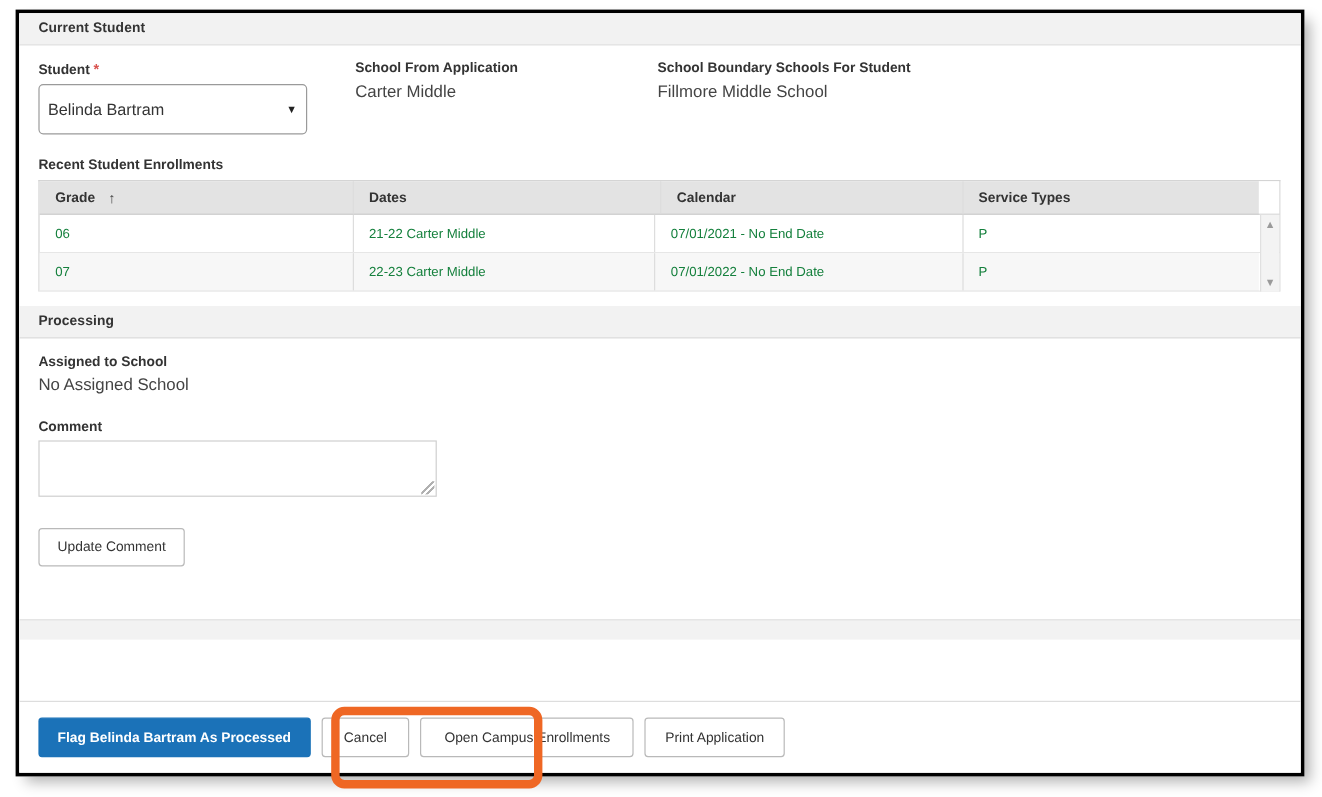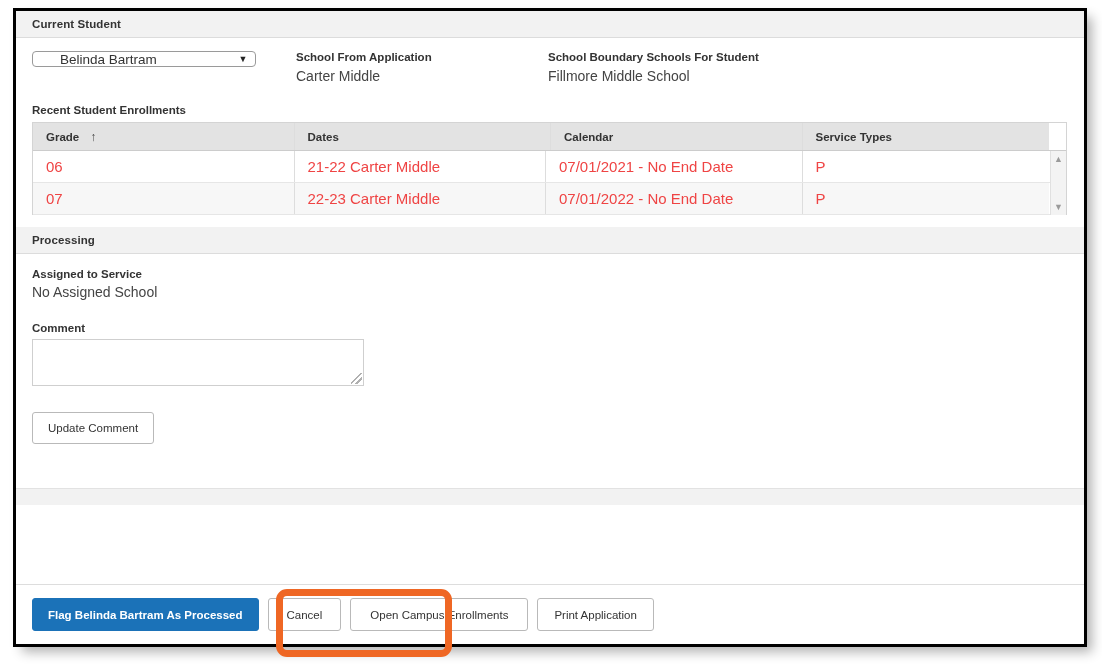--- a/index.html
+++ b/index.html
@@ -84,28 +84,27 @@
   .field-value {
     font-size: 14px;
     color: #444444;
     font-weight: normal;
   }
 
   
   .select-wrap {
     position: relative;
     width: 224px;
-    height: 16px;
+    height: 42px;
     border: 1px solid #9a9a9a;
     border-radius: 4px;
     background: #ffffff;
     box-sizing: border-box;
     display: flex;
     align-items: center;
-    padding-left: 20px;
   }
   .select-wrap .sel-text {
     font-size: 13.5px;
     color: #333333;
     padding-left: 7px;
     flex: 1;
     white-space: nowrap;
     overflow: hidden;
   }
   .select-wrap .caret {
@@ -148,22 +147,22 @@
     color: #333333;
     display: flex;
     align-items: center;
   }
   .grid-data {
     height: 32px;
     border-bottom: 1px solid #e6e6e6;
   }
   .grid-data.alt { background: #f7f7f7; }
   .grid-data .cell {
-    font-size: 15px;
-    color: #ef4444;
+    font-size: 11px;
+    color: #15803d;
     display: flex;
     align-items: center;
   }
   .cell {
     padding-left: 13px;
     box-sizing: border-box;
     border-right: 1px solid #dddddd;
     overflow: hidden;
     white-space: nowrap;
   }
@@ -326,20 +325,24 @@
   <div class="scroll-body">
 
     <div class="section-header">
       <span class="stitle">Current Student</span>
     </div>
 
     <div class="section-body">
       <div class="field-row">
 
         <div class="field-col-student">
+          <div class="field-label">
+            <span>Student</span>
+            <span class="req-star">*</span>
+          </div>
           <div class="select-wrap">
             <span class="sel-text">Belinda Bartram</span>
             <span class="caret">▼</span>
           </div>
         </div>
 
         <div class="field-col-app">
           <div class="field-label">School From Application</div>
           <div class="field-value">Carter Middle</div>
         </div>
@@ -396,21 +399,21 @@
       </div>
     </div>
 
     <div style="height:12px;background:#ffffff;"></div>
 
     <div class="section-header">
       <span class="stitle">Processing</span>
     </div>
 
     <div class="proc-body">
-      <div class="assigned-label">Assigned to Service</div>
+      <div class="assigned-label">Assigned to School</div>
       <div class="assigned-value">No Assigned School</div>
 
 
       <div class="comment-label">Comment</div>
 
       <div class="comment-box">
         <div class="resize-grip"></div>
       </div>
 
       <div class="update-btn-wrap">

